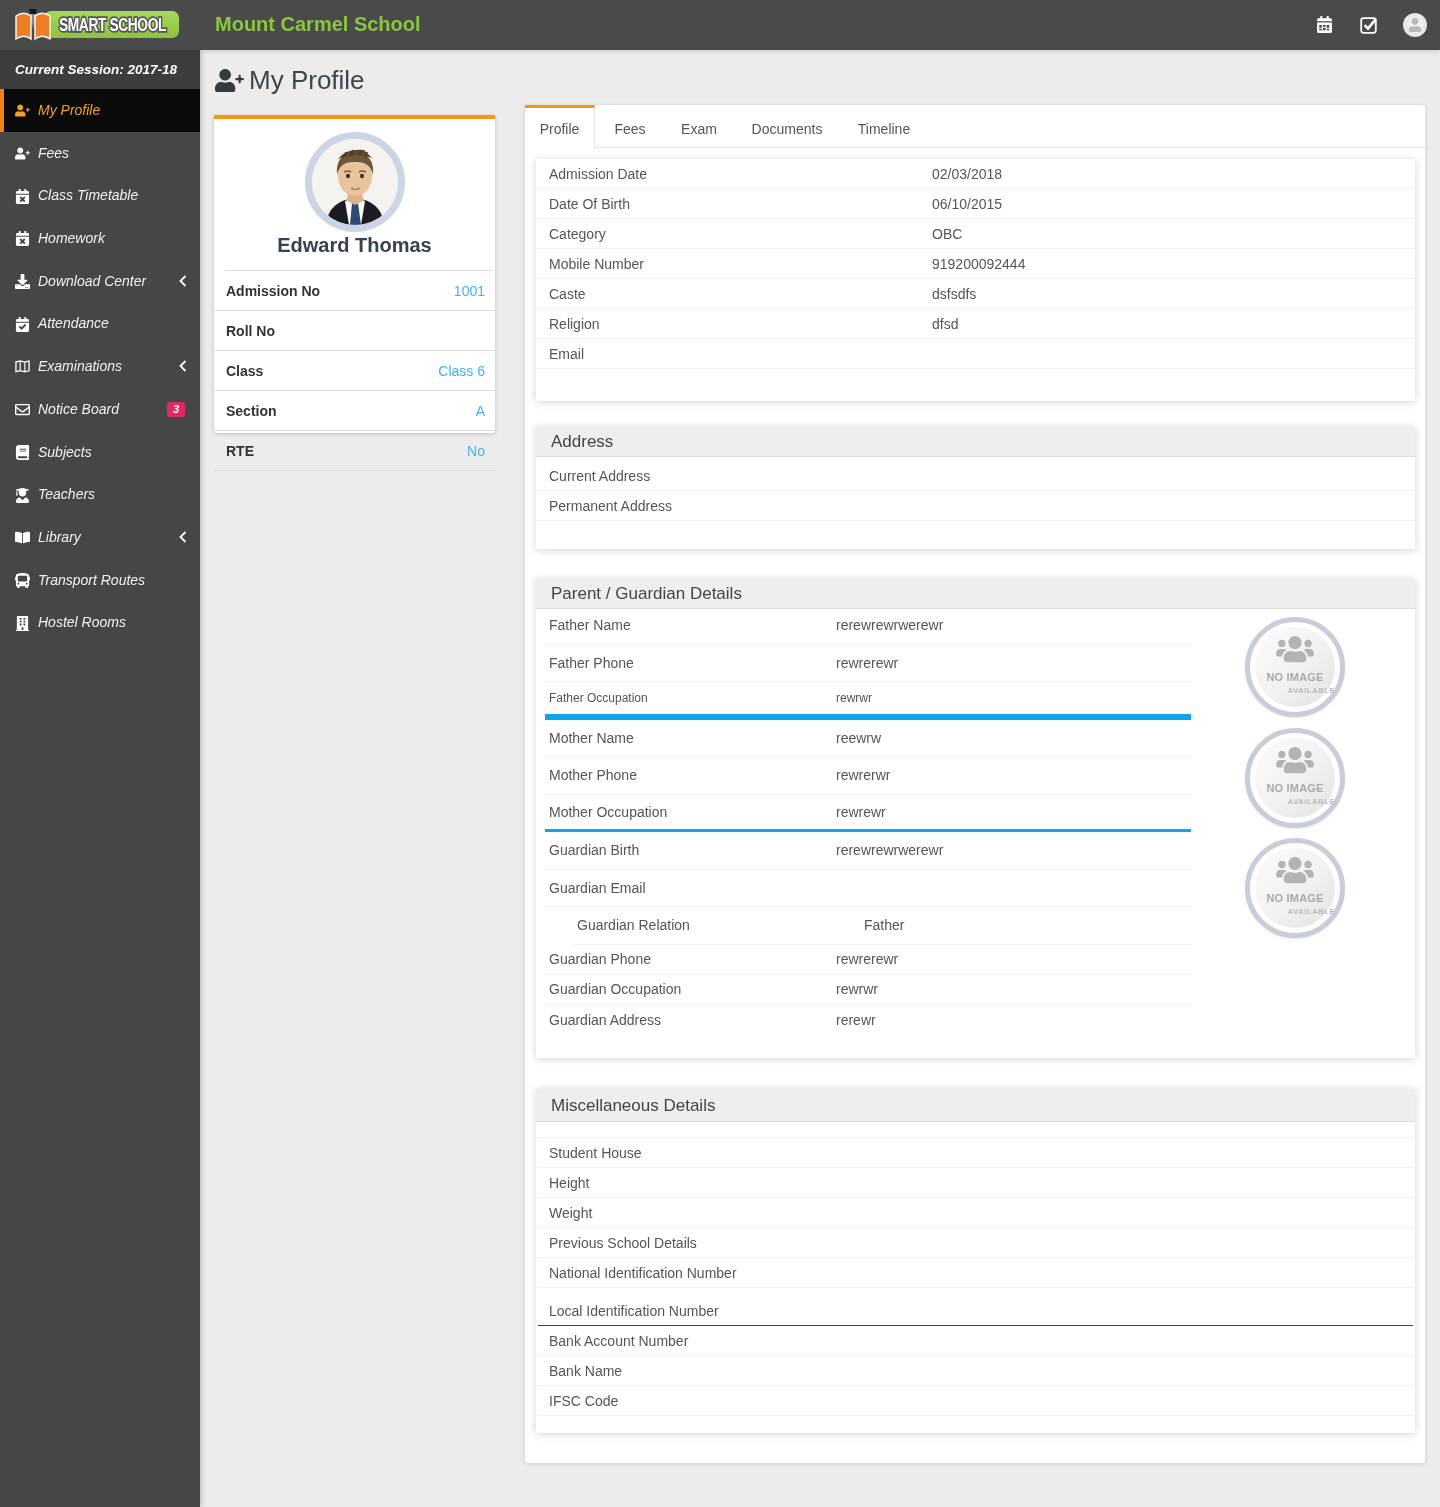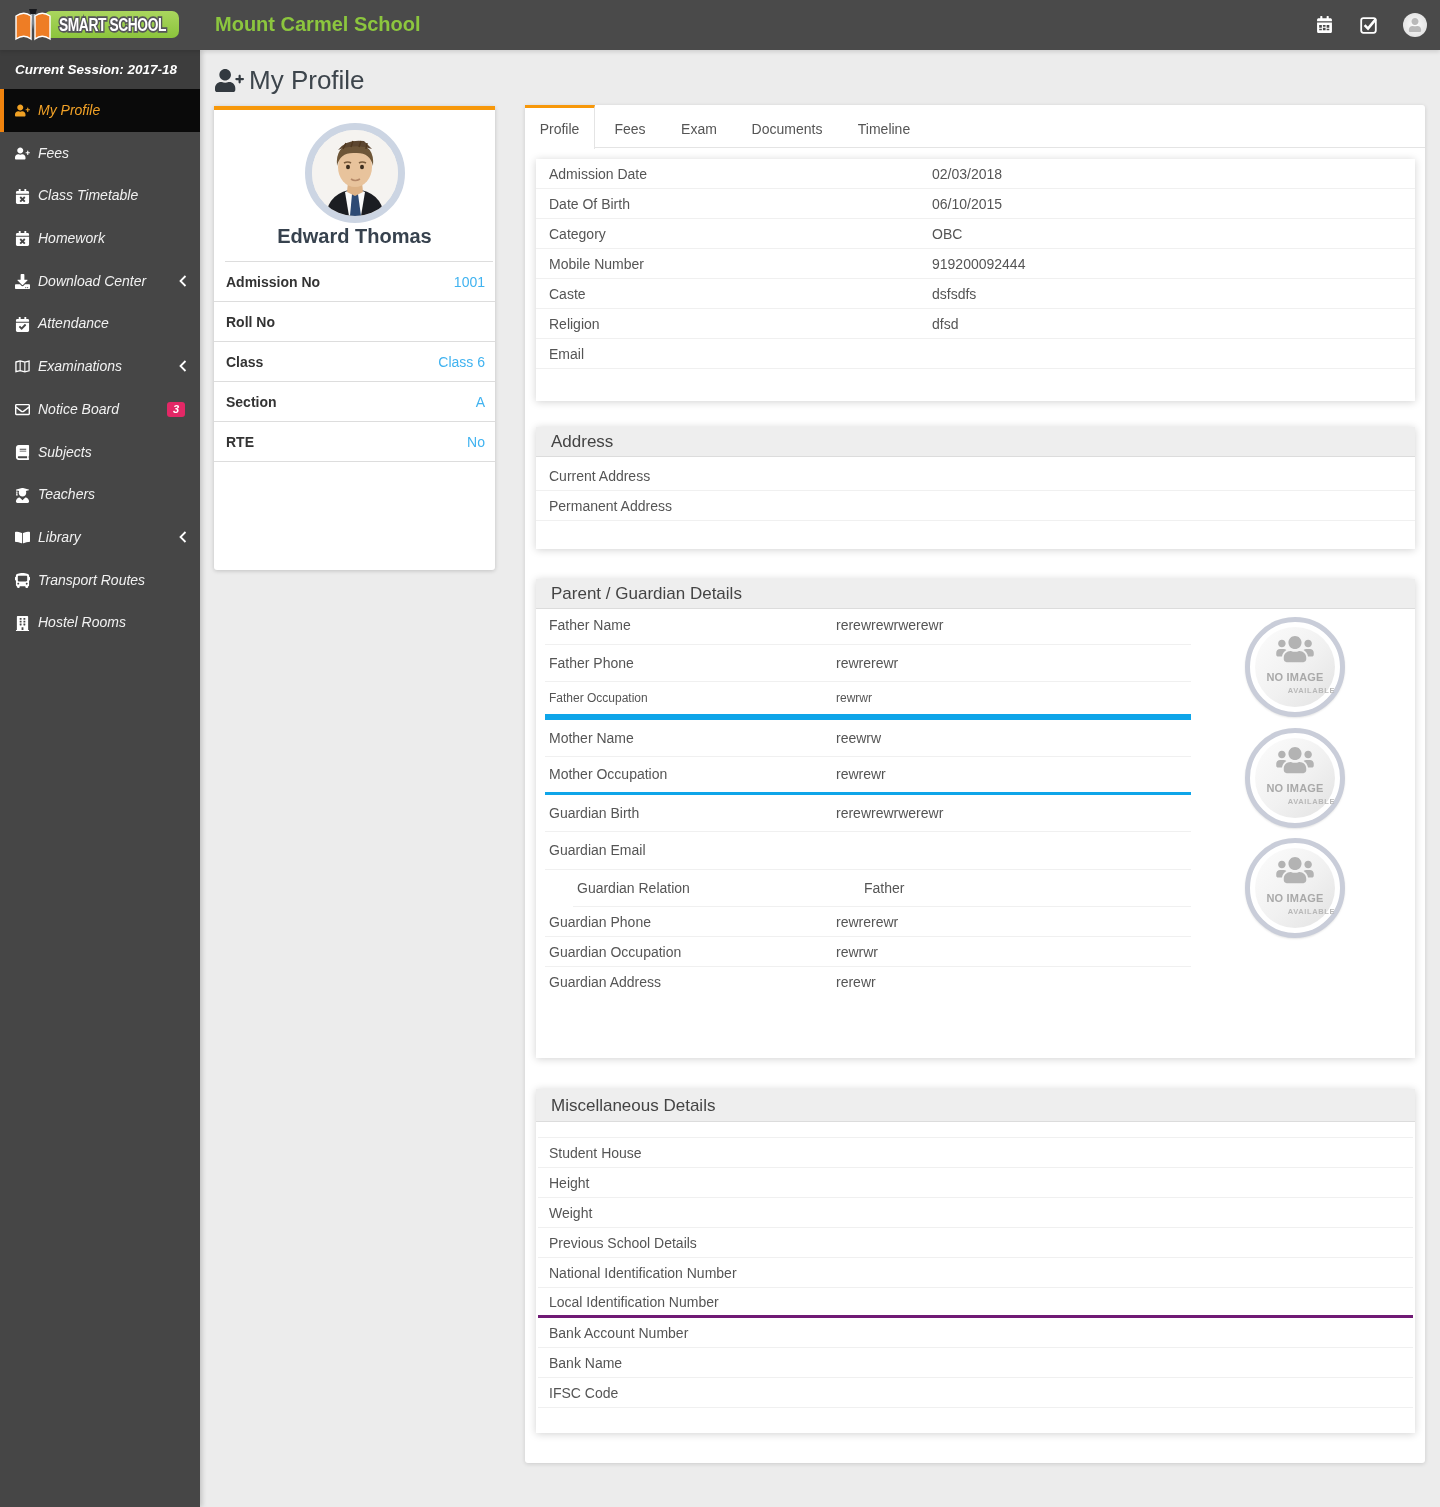--- a/index.html
+++ b/index.html
@@ -21,21 +21,21 @@
 .menu a .chev { position:absolute; right:13px; top:50%; margin-top:-6px; line-height:0; }
 .menu a.active { background:#0a0a0a; color:#f2a227; border-left:4px solid #ef830e; padding-left:34px; }
 .menu a.active .mi { left:11px; }
 .badge3 { position:absolute; right:15px; top:50%; margin-top:-7.5px; width:18px; height:15px; background:#e32866; border-radius:3px; color:#fff; font-size:11px; font-weight:bold; text-align:center; line-height:15px; }
 
 
 .pagehead { position:absolute; left:215px; top:65px; height:32px; color:#3d454c; font-size:26px; z-index:3; }
 .pagehead svg { vertical-align:-4px; margin-right:5px; }
 
 
-.stucard { position:absolute; left:214px; top:106px; width:281px; height:464px; background:#fff; border-top:4px solid #f7980a; border-radius:0 0 3px 3px; box-shadow:0 1px 4px rgba(0,0,0,0.18); z-index:2; }
+.stucard { position:absolute; left:214px; top:115px; width:281px; height:318px; background:#fff; border-top:4px solid #f7980a; border-radius:0 0 3px 3px; box-shadow:0 1px 4px rgba(0,0,0,0.18); z-index:2; }
 .photo { position:absolute; left:50%; top:13px; margin-left:-50px; width:100px; height:100px; border-radius:50%; border:7px solid #ccd5e3; overflow:hidden; background:#f4f2ef; }
 .stuname { position:absolute; left:0; top:115px; width:100%; text-align:center; font-size:20px; font-weight:bold; color:#37424e; }
 .namehr { position:absolute; left:11px; right:2px; top:151px; border-top:1px solid #ddd; }
 .srow { position:absolute; left:0; width:100%; height:40px; padding:0 10px 0 12px; border-bottom:1px solid #ddd; }
 .srow b { float:left; line-height:40px; font-size:14px; color:#333; }
 .srow span { float:right; line-height:40px; font-size:14px; color:#41b3f0; }
 
 
 .panel { position:absolute; left:525px; top:105px; width:900px; height:1358px; background:#fff; border-radius:3px; box-shadow:0 1px 4px rgba(0,0,0,0.14); z-index:2; }
 .tabbar { position:absolute; left:0; top:0; width:900px; height:43px; border-bottom:1px solid #e4e4e4; }
@@ -245,20 +245,24 @@
           <span style="position:absolute;left:291px;top:50%;transform:translateY(-50%)">rewrerewr</span>
         </div>
         <div style="position:relative;height:37.5px;border-bottom:6px solid #0ea5e9;font-size:12px;color:#555;">
           <span style="position:absolute;left:4px;top:50%;transform:translateY(-50%)">Father Occupation</span>
           <span style="position:absolute;left:291px;top:50%;transform:translateY(-50%)">rewrwr</span>
         </div>
         <div style="position:relative;height:37.5px;border-bottom:1px solid #f0f0f0;font-size:14px;color:#555;">
           <span style="position:absolute;left:4px;top:50%;transform:translateY(-50%)">Mother Name</span>
           <span style="position:absolute;left:291px;top:50%;transform:translateY(-50%)">reewrw</span>
         </div>
+        <div style="position:relative;height:37.5px;border-bottom:1px solid #f0f0f0;font-size:14px;color:#555;">
+          <span style="position:absolute;left:4px;top:50%;transform:translateY(-50%)">Mother Phone</span>
+          <span style="position:absolute;left:291px;top:50%;transform:translateY(-50%)">rewrerwr</span>
+        </div>
         <div style="position:relative;height:37.5px;border-bottom:3px solid #0ea5e9;font-size:14px;color:#555;text-decoration:underline;">
           <span style="position:absolute;left:4px;top:50%;transform:translateY(-50%)">Mother Occupation</span>
           <span style="position:absolute;left:291px;top:50%;transform:translateY(-50%)">rewrewr</span>
         </div>
         <div style="position:relative;height:37.5px;border-bottom:1px solid #f0f0f0;font-size:14px;color:#555;">
           <span style="position:absolute;left:4px;top:50%;transform:translateY(-50%)">Guardian Birth</span>
           <span style="position:absolute;left:291px;top:50%;transform:translateY(-50%)">rerewrewrwerewr</span>
         </div>
         <div style="position:relative;height:37.5px;border-bottom:1px solid #f0f0f0;font-size:14px;color:#555;">
           <span style="position:absolute;left:4px;top:50%;transform:translateY(-50%)">Guardian Email</span>
@@ -322,21 +326,21 @@
         </div>
         <div style="position:relative;height:30px;border-bottom:1px solid #f0f0f0;font-size:14px;color:#555;">
           <span style="position:absolute;left:11px;top:50%;transform:translateY(-50%)">Weight</span>
         </div>
         <div style="position:relative;height:30px;border-bottom:1px solid #f0f0f0;font-size:14px;color:#555;">
           <span style="position:absolute;left:11px;top:50%;transform:translateY(-50%)">Previous School Details</span>
         </div>
         <div style="position:relative;height:30px;border-bottom:1px solid #f0f0f0;font-size:14px;color:#555;">
           <span style="position:absolute;left:11px;top:50%;transform:translateY(-50%)">National Identification Number</span>
         </div>
-        <div style="position:relative;height:30px;border-bottom:3px solid #701a75;font-size:14px;color:#555;">
+        <div style="position:relative;height:30px;border-bottom:1px solid #701a75;font-size:14px;color:#555;margin-top:8px;">
           <span style="position:absolute;left:11px;top:50%;transform:translateY(-50%)">Local Identification Number</span>
         </div>
         <div style="position:relative;height:30px;border-bottom:1px solid #f0f0f0;font-size:14px;color:#555;">
           <span style="position:absolute;left:11px;top:50%;transform:translateY(-50%)">Bank Account Number</span>
         </div>
         <div style="position:relative;height:30px;border-bottom:1px solid #f0f0f0;font-size:14px;color:#555;">
           <span style="position:absolute;left:11px;top:50%;transform:translateY(-50%)">Bank Name</span>
         </div>
         <div style="position:relative;height:30px;border-bottom:1px solid #f0f0f0;font-size:14px;color:#555;">
           <span style="position:absolute;left:11px;top:50%;transform:translateY(-50%)">IFSC Code</span>

